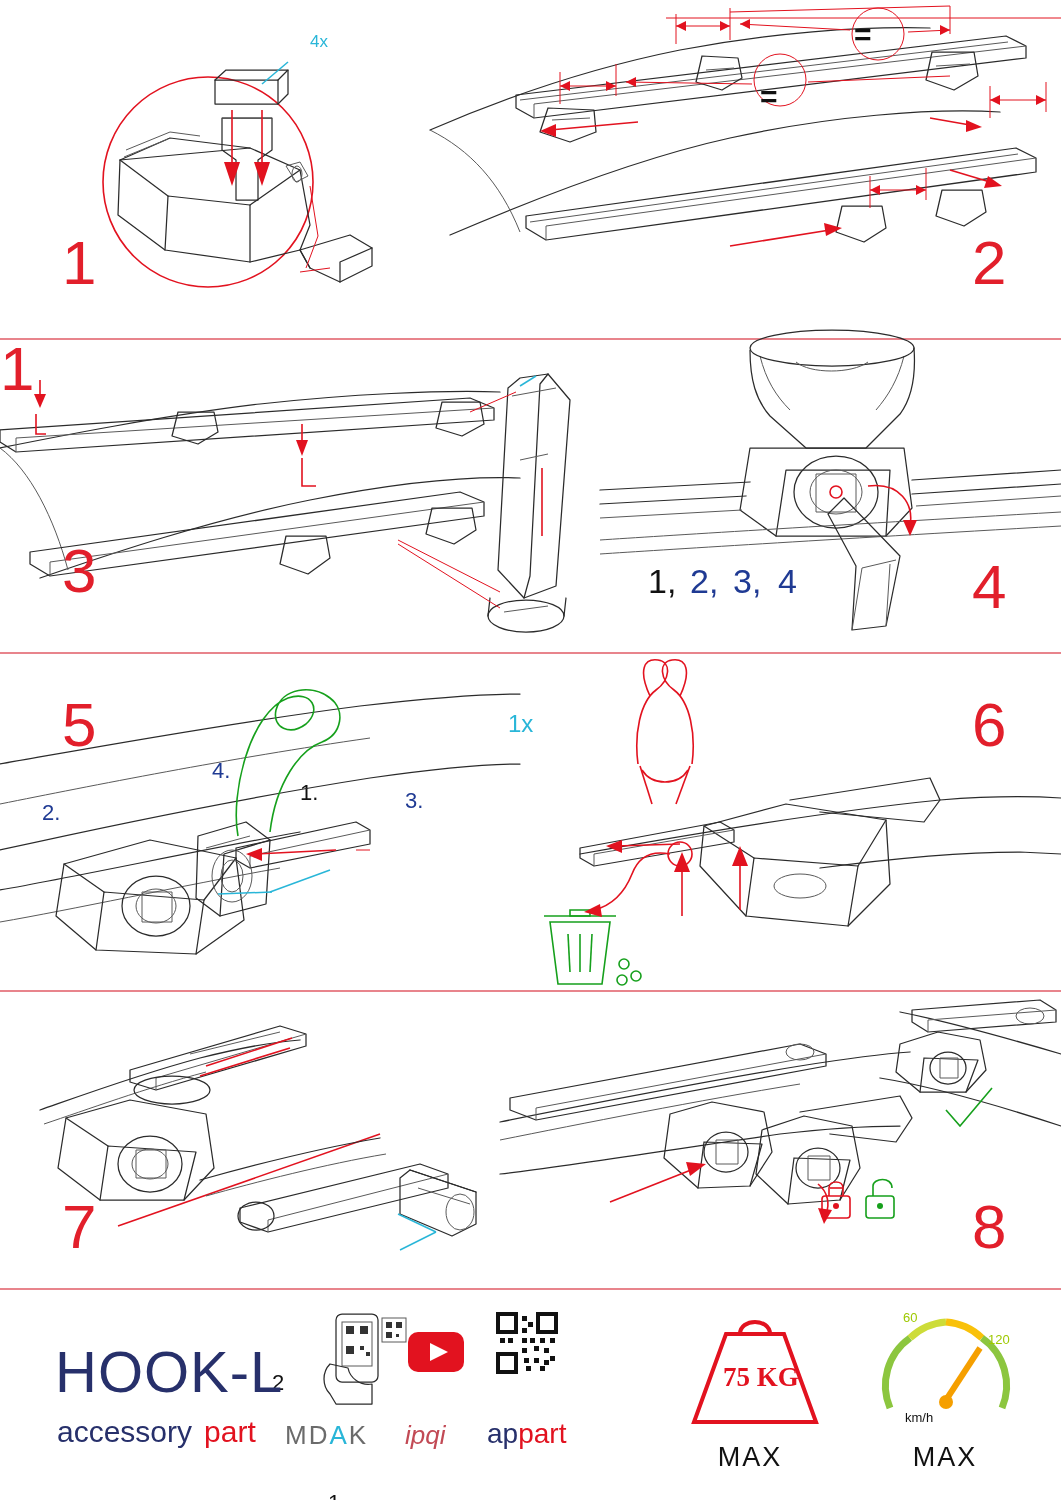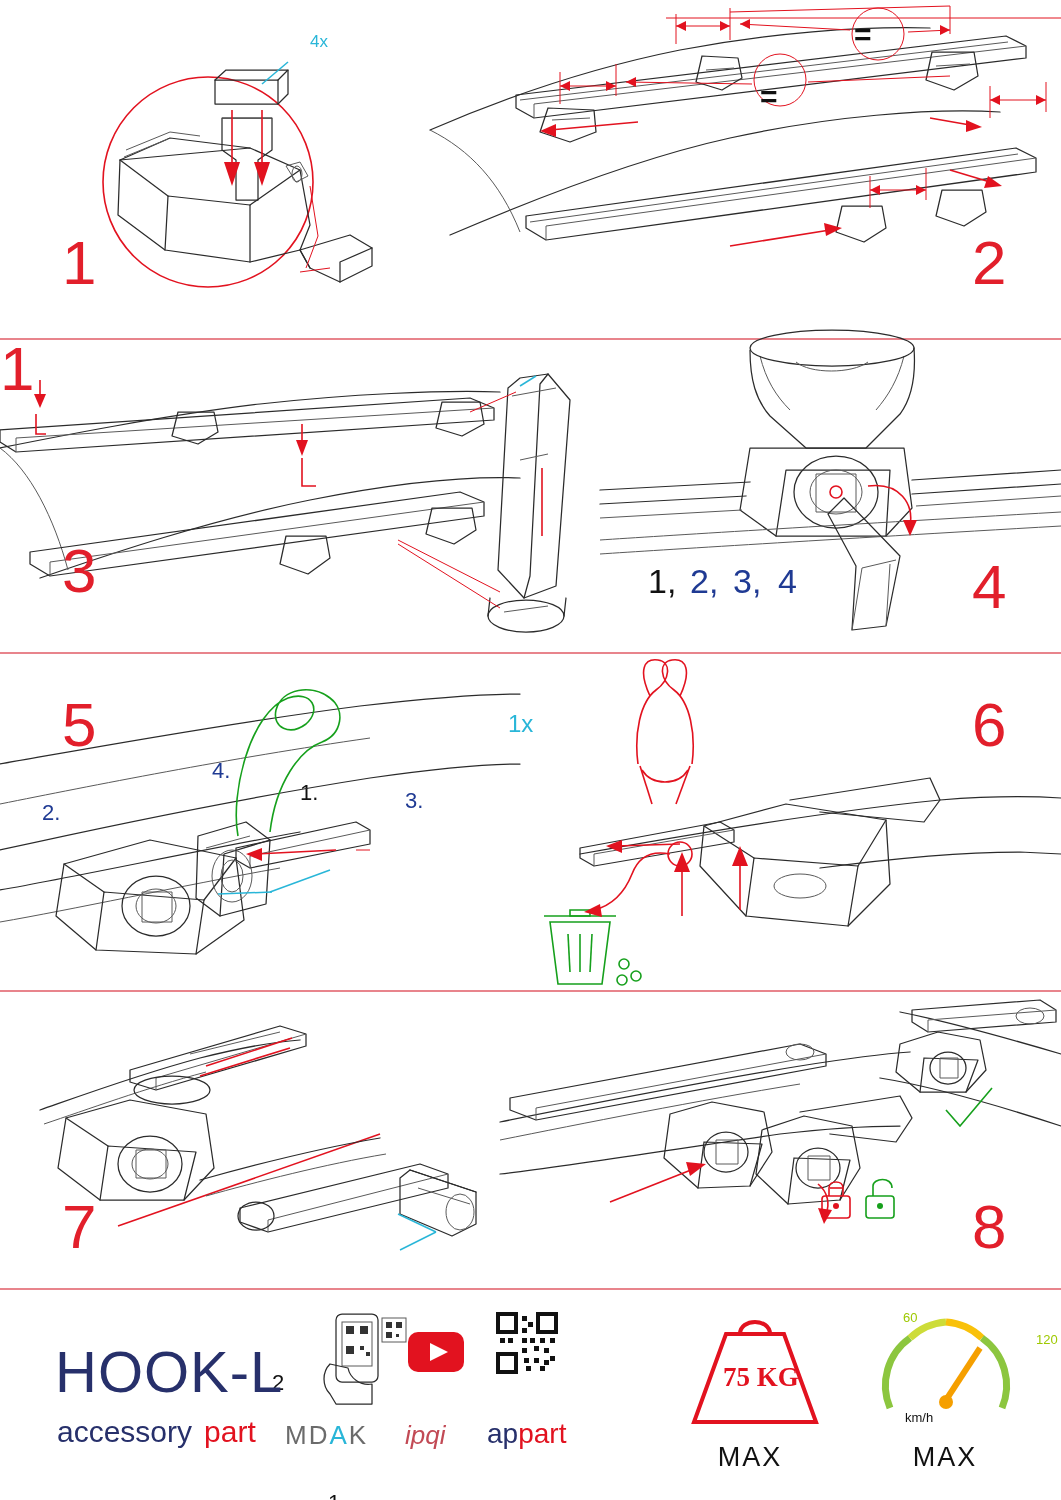--- a/index.html
+++ b/index.html
@@ -30,21 +30,21 @@
   .mdak{position:absolute;left:285px;top:130px;font-size:26px;color:#6b6b6b;letter-spacing:2px;}
   .mdak .a{color:#29b6d8;}
   .ipqi{position:absolute;left:405px;top:130px;font-size:26px;color:#c24a55;font-style:italic;}
   .apline{position:absolute;left:487px;top:128px;font-size:28px;color:#27306b;}
   .apline .li{color:#e2121f;}
   .maxw{position:absolute;left:690px;top:152px;width:120px;text-align:center;font-size:27px;letter-spacing:2px;color:#111;}
   .maxs{position:absolute;left:880px;top:152px;width:130px;text-align:center;font-size:27px;letter-spacing:2px;color:#111;}
   .kg{position:absolute;left:706px;top:72px;width:110px;text-align:center;font-size:27px;color:#e2121f;font-weight:bold;font-family:Liberation Serif, serif;}
   .kmh{position:absolute;left:905px;top:120px;font-size:13px;color:#111;}
   .sp60{position:absolute;left:903px;top:20px;font-size:13px;color:#9ec900;}
-  .sp120{position:absolute;left:988px;top:42px;font-size:13px;color:#9ec900;margin-left:48px;}
+  .sp120{position:absolute;left:988px;top:42px;font-size:13px;color:#9ec900;}
 </style>
 </head>
 <body>
 
 <div class="sheet">
 
   <div class="hr" style="top:338px"></div>
   <div class="hr" style="top:652px"></div>
   <div class="hr" style="top:990px"></div>
   <div class="hr" style="top:1288px"></div>

